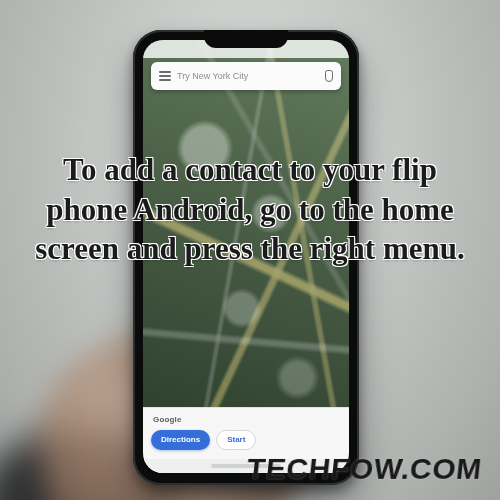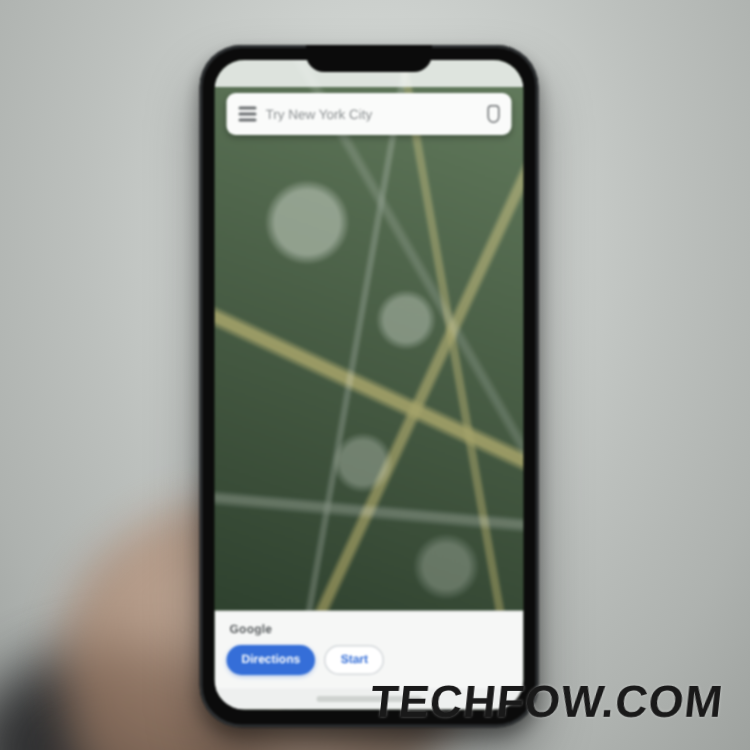--- a/index.html
+++ b/index.html
@@ -230,17 +230,18 @@
           <div class="chip primary">Directions</div>
           <div class="chip ghost">Start</div>
         </div>
         <div class="navbar">
           <div class="pill"></div>
         </div>
       </div>
     </div>
   </div>
 
+  <div class="caption">To add a contact to your flip phone Android, go to the home screen and press the right menu.</div>
 
   <div class="watermark">TECHFOW.COM</div>
 
   <div class="blurlayer"></div>
 </div>
 
 </body></html>

